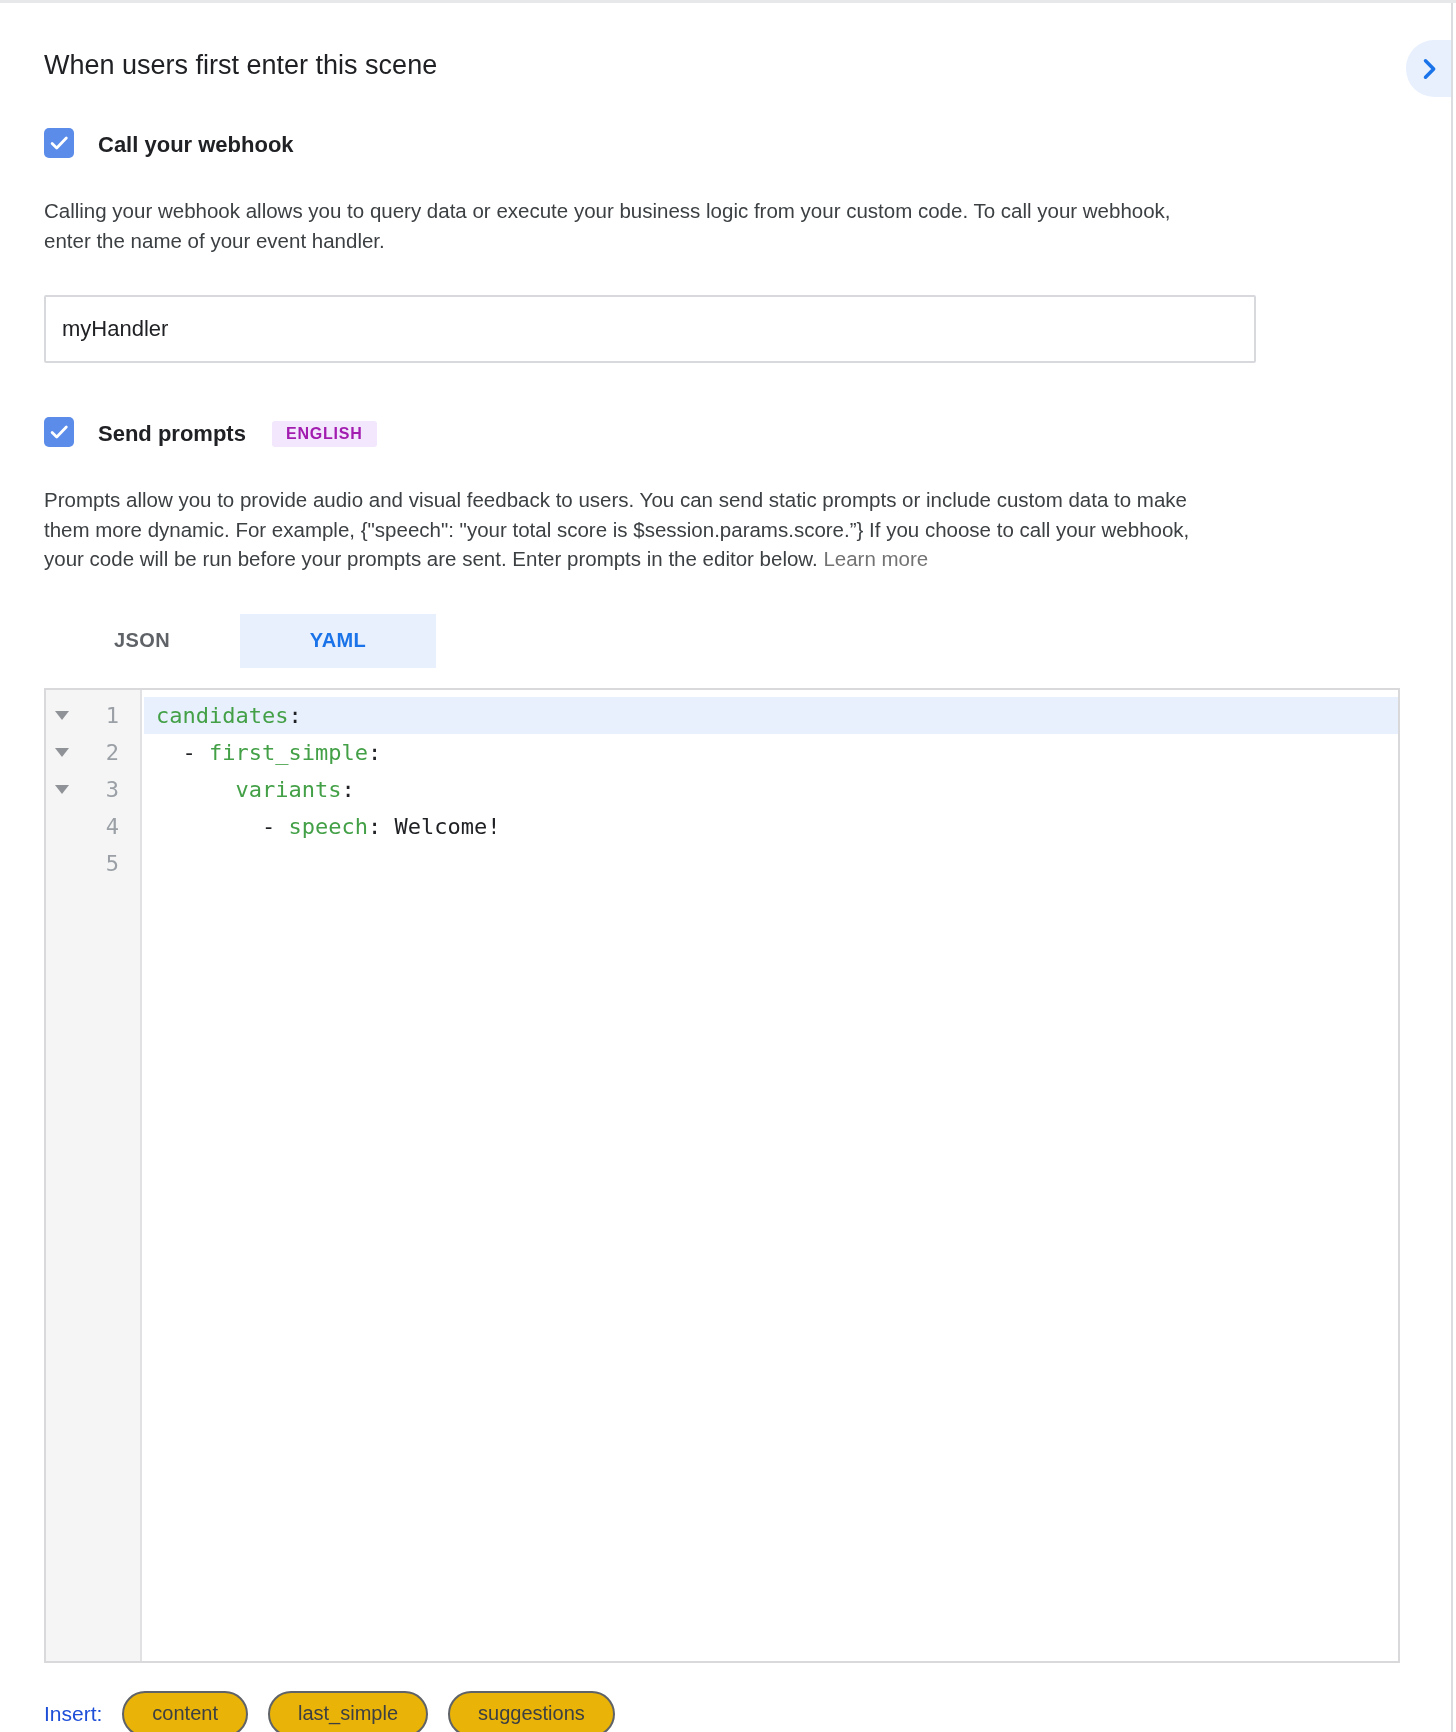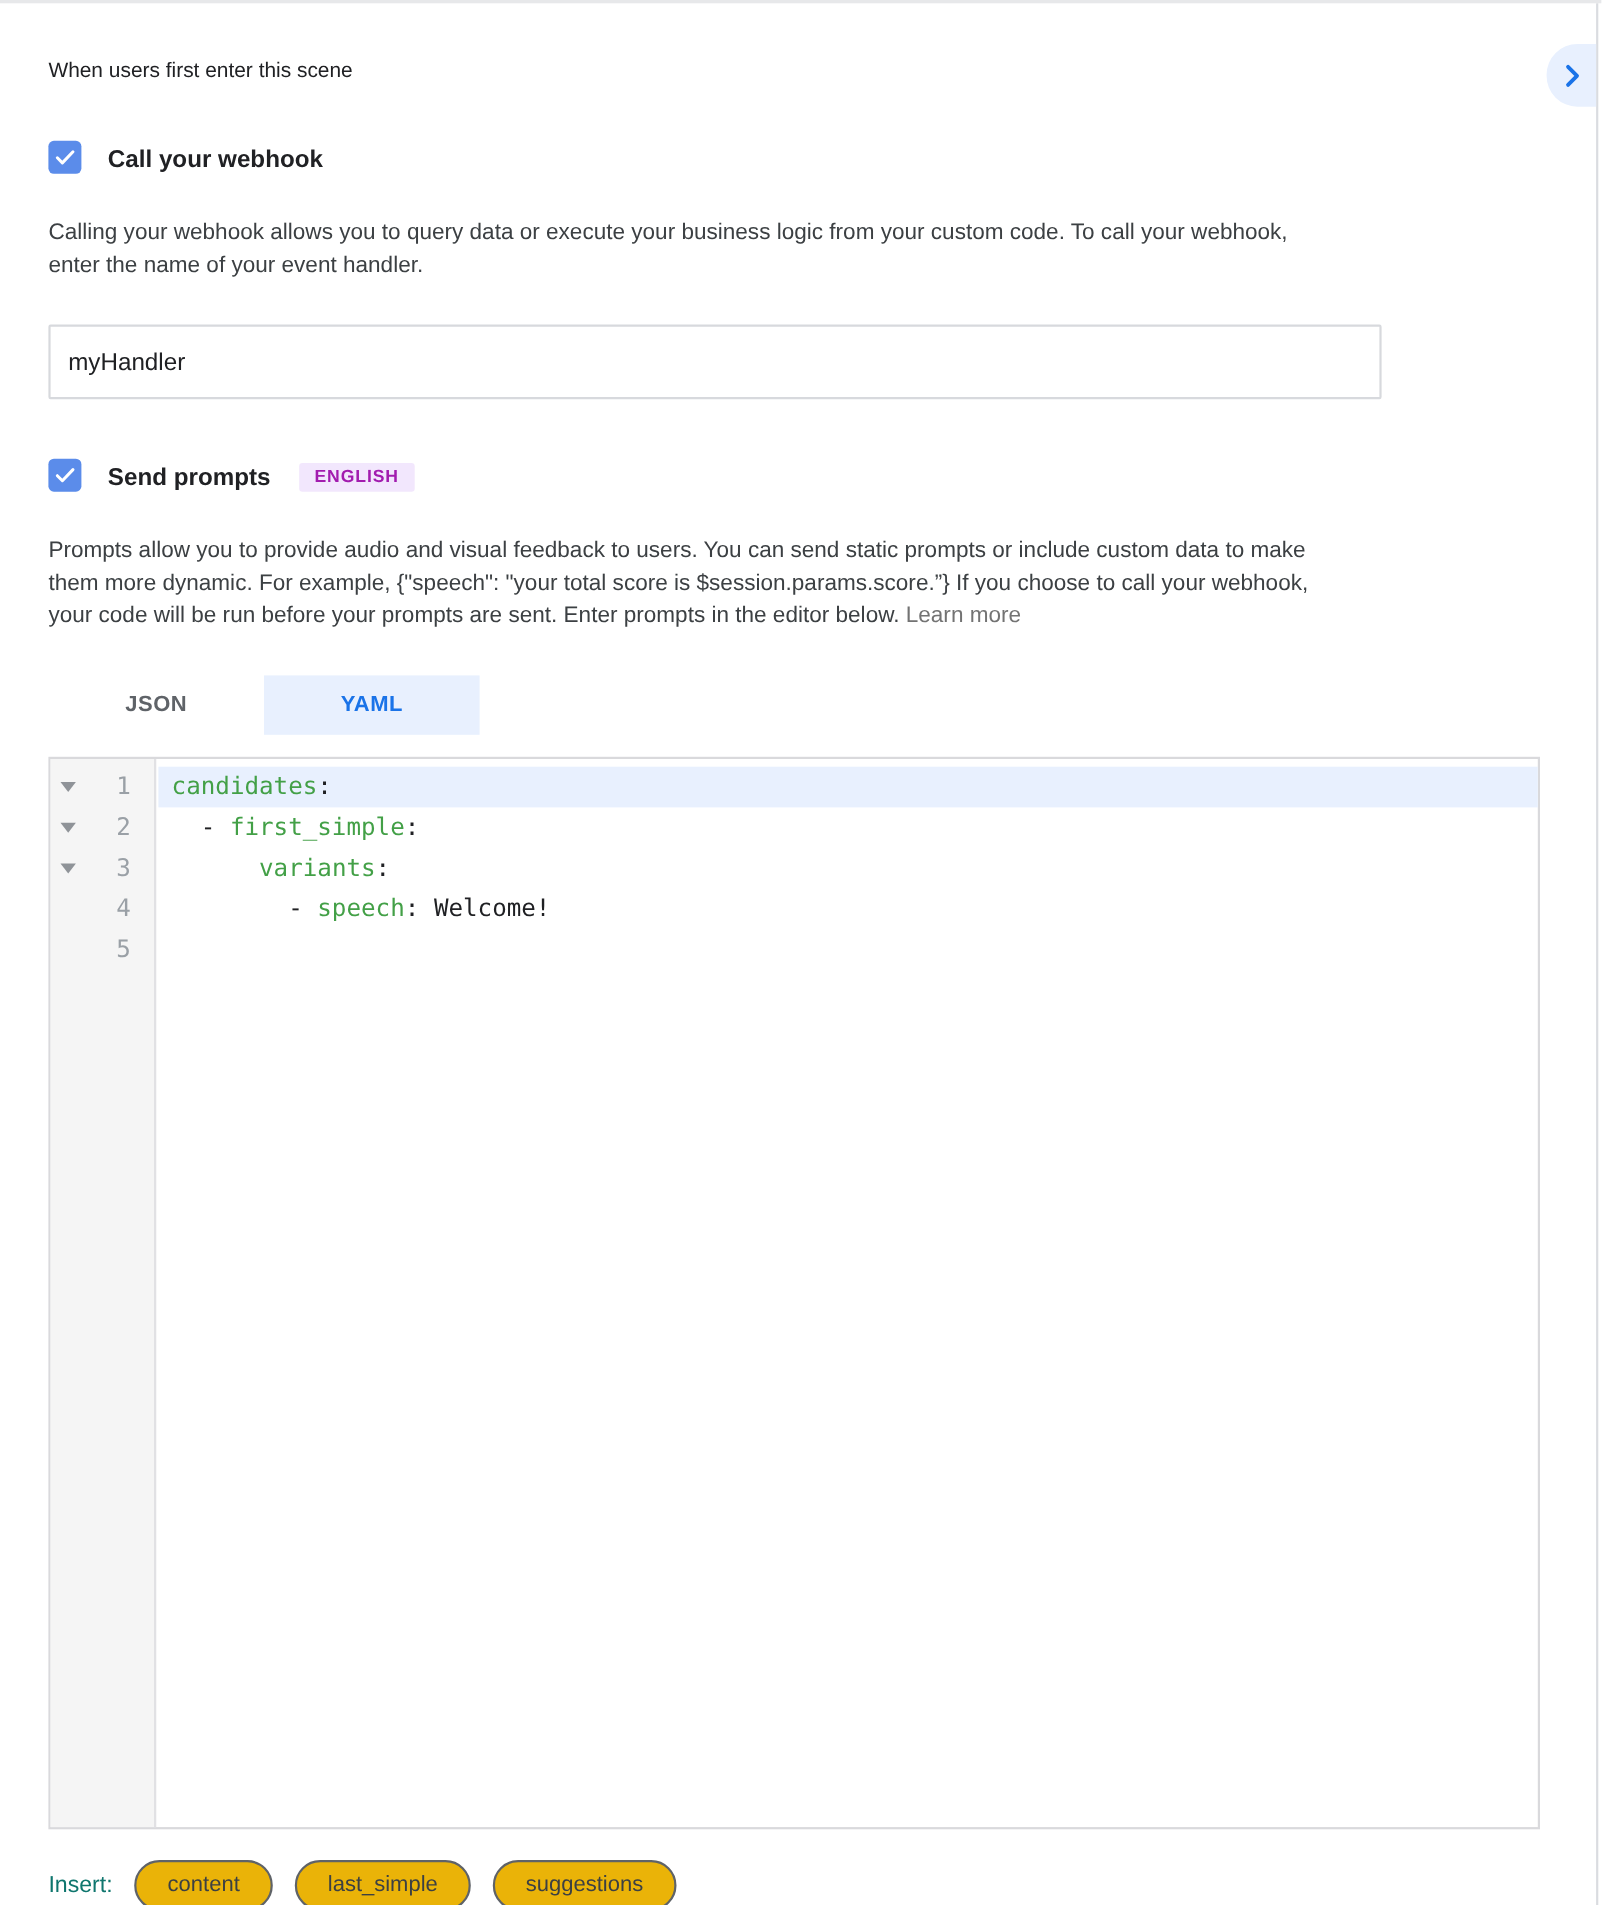--- a/index.html
+++ b/index.html
@@ -6,21 +6,21 @@
   html,body { width:1456px; height:1732px; background:#ffffff; overflow:hidden;
               font-family:"Liberation Sans", sans-serif; color:#202124; }
   .top-edge { position:absolute; top:0; left:0; right:0; height:3px; background:#e7e8ea; }
   .right-edge { position:absolute; top:3px; bottom:0; right:3px; width:2px; background:#dadce0; }
   .panel { position:relative; width:1456px; height:1732px; padding:0 56px 0 44px; }
 
   .expand-pill { position:absolute; top:40px; right:5px; width:45px; height:57px;
                  background:#e8f0fe; border:none; border-radius:28px 0 0 28px;
                  display:flex; align-items:center; justify-content:center; cursor:pointer; }
 
-  .page-title { padding-top:46px; font-size:19px; font-weight:400; color:#202124; line-height:38px; }
+  .page-title { padding-top:46px; font-size:27px; font-weight:400; color:#202124; line-height:38px; }
 
   .cb-row { display:flex; align-items:flex-end; }
   .cb-row.first { margin-top:44px; }
   .cb-row.second { margin-top:54px; }
   .checkbox { width:30px; height:30px; border-radius:5px; background:#5b8cea; flex:none;
               display:flex; align-items:center; justify-content:center; cursor:pointer; }
   .cb-label { margin-left:24px; font-size:22px; font-weight:bold; color:#202124; }
 
   .badge { margin-left:26px; background:#f2e7fd; color:#a21caf; font-size:16px; font-weight:bold;
            letter-spacing:0.8px; padding:4px 14px; border-radius:3px; }
@@ -50,21 +50,21 @@
   .fold.hidden { visibility:hidden; }
   .lnum { flex:1; text-align:right; padding-right:25px;
           font-family:"DejaVu Sans Mono", monospace; font-size:22px; color:#9aa0a6; }
   .code-cell { flex:1; height:37px; line-height:37px; padding-left:12px; white-space:pre;
                font-family:"DejaVu Sans Mono", monospace; font-size:22px; }
   .code-row.active .code-cell { background:#e8f0fe; }
   .tok-key { color:#43a047; }
   .tok-plain { color:#202124; }
 
   .insert-row { margin-top:28px; display:flex; align-items:center; }
-  .insert-label { font-size:21px; color:#0f766e; margin-right:20px; }
+  .insert-label { font-size:21px; color:#1d4ed8; margin-right:20px; }
   .pill { height:46px; border:2px solid #5f6368; border-radius:24px; background:#eab308;
           padding:0 28px; margin-right:20px; cursor:pointer;
           font-family:"Liberation Sans", sans-serif; font-size:20px; color:#3c4043;
           display:flex; align-items:center; }
 </style>
 </head>
 <body>
 
 <div class="panel">
   <div class="top-edge"></div>

